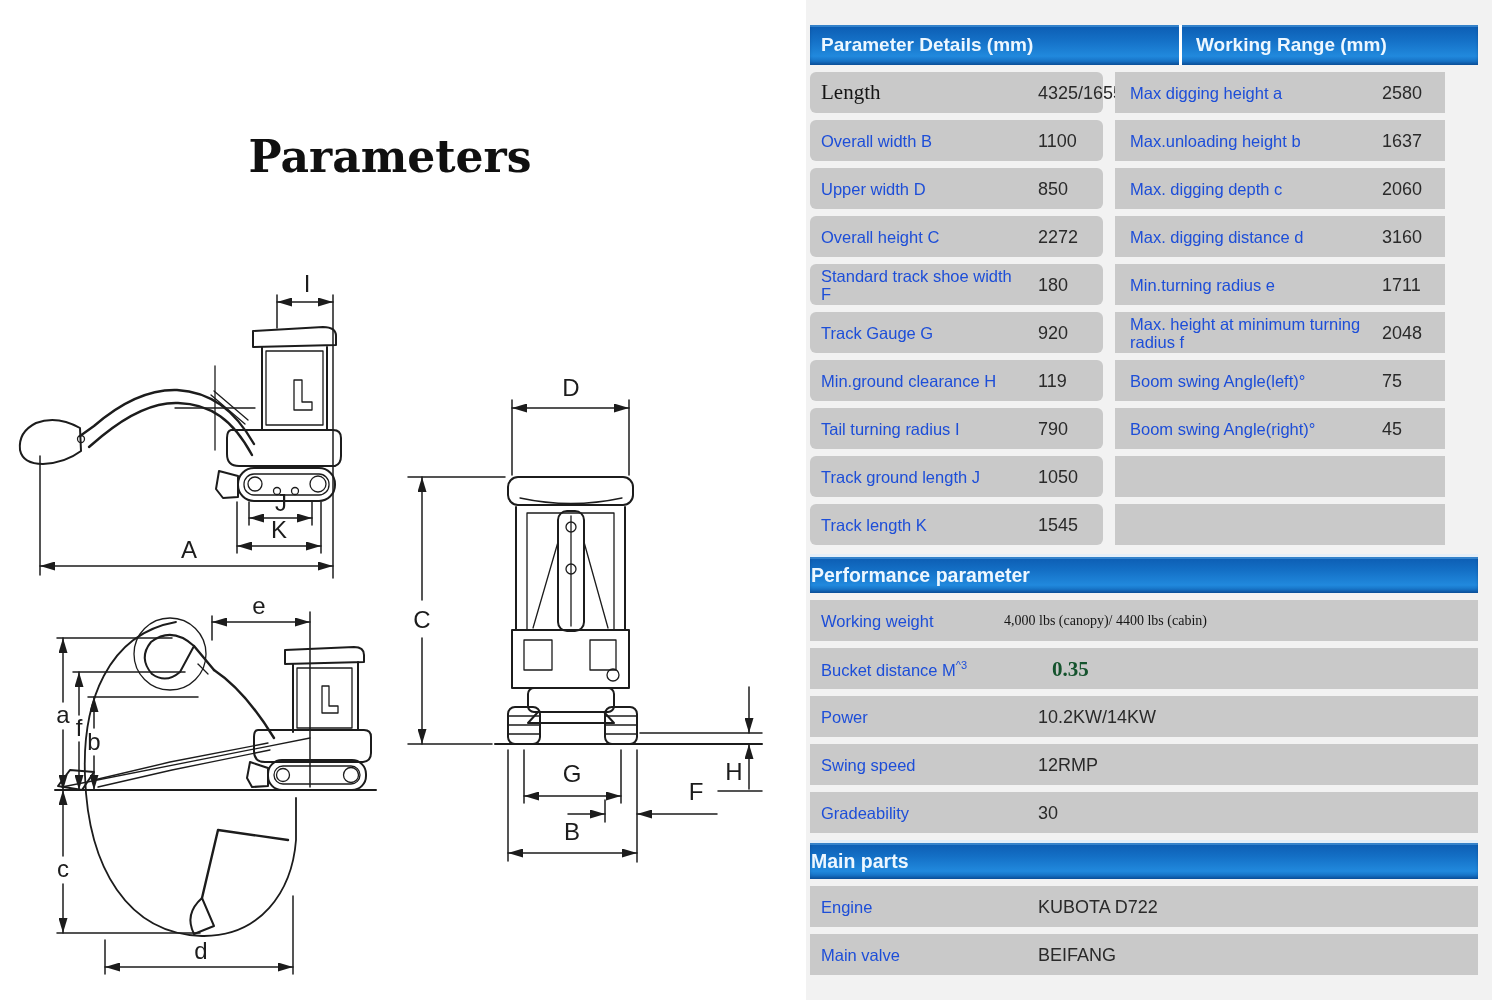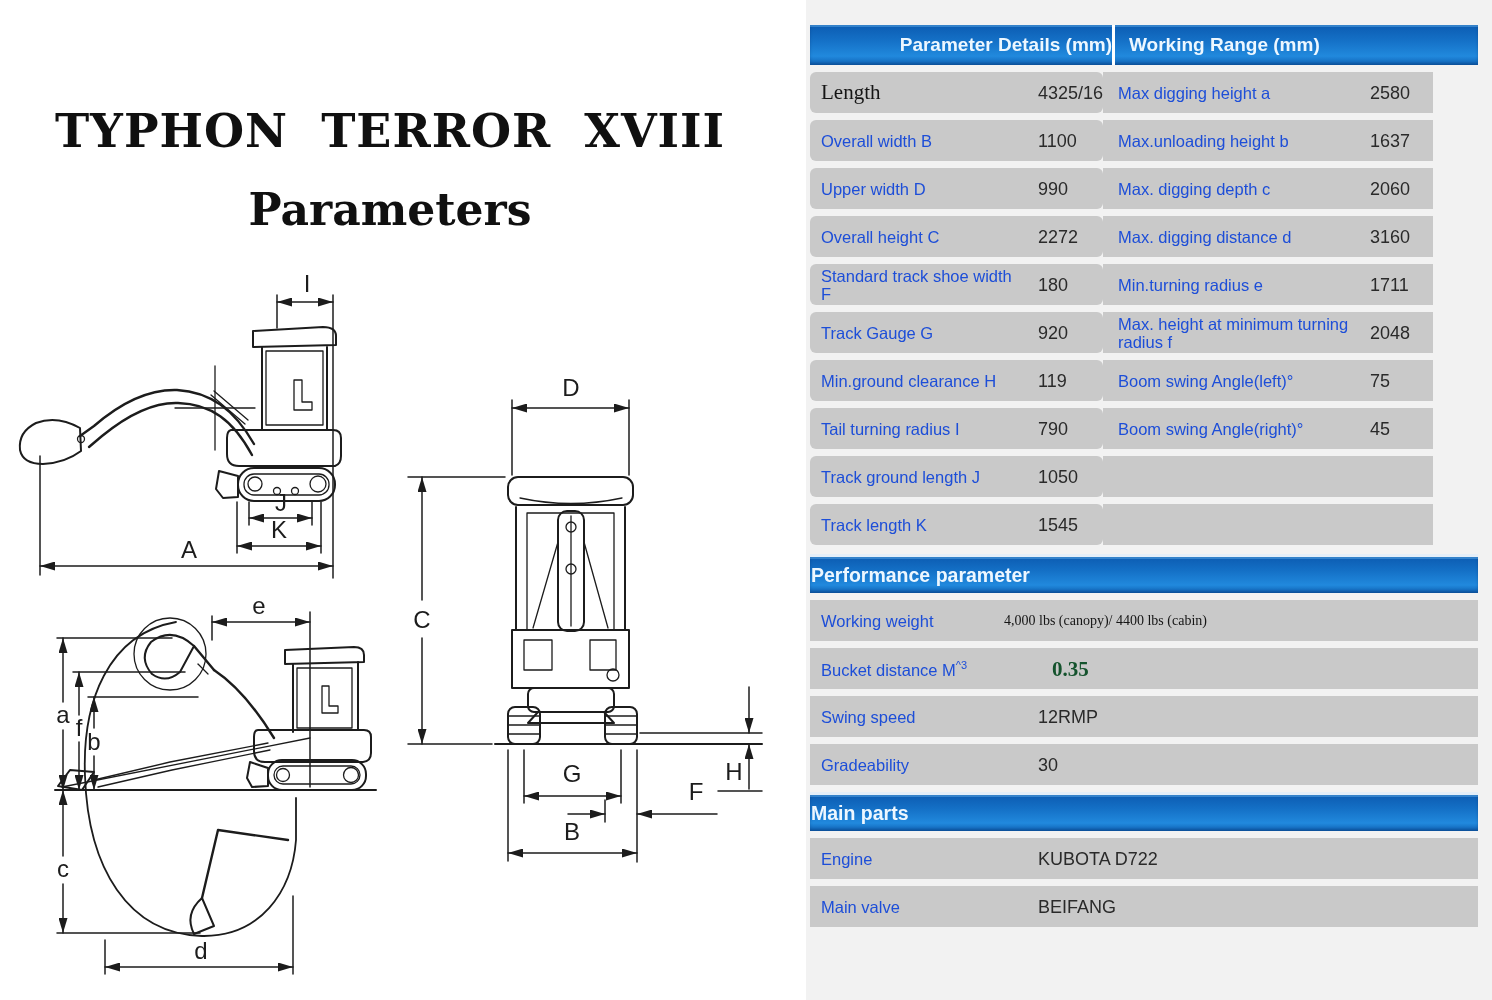--- a/index.html
+++ b/index.html
@@ -17,30 +17,30 @@
   .title .l2{display:block;font-size:44px;margin-top:28px;line-height:1.1;}
   
   .tables{position:absolute;left:810px;top:25px;width:668px;}
   .hdr{
     background:linear-gradient(180deg,#0c5cb2 0%,#1470c6 38%,#2189dd 78%,#0f62b4 100%);
     color:#edf7ff;font-weight:700;
     box-shadow:inset 0 2px 0 rgba(130,200,250,.35), inset 0 -2px 3px rgba(0,30,80,.28);
   }
   .param-header{display:flex;height:40px;margin-bottom:7px;}
   .param-header .ph{font-size:19px;line-height:40px;}
-  .ph-left{width:302px;padding-left:11px;box-sizing:border-box;text-align:right;}
+  .ph-left{width:369px;padding-left:11px;box-sizing:border-box;}
   .ph-div{width:3px;background:#ffffff;}
   .ph-right{flex:1;padding-left:14px;box-sizing:border-box;}
   .sec-header{height:36px;font-size:19.5px;line-height:36px;padding-left:1px;margin-bottom:7px;
               border-top:3px solid #e4eef8;box-sizing:content-box;}
   .sec-header.perf{margin-top:9px;}
   .sec-header.main{margin-top:2px;}
   .prow{display:flex;margin-bottom:7px;}
   .cell{height:41px;background:#c9c9c9;position:relative;}
-  .cell.l{width:293px;margin-right:0;border-radius:6px;}
+  .cell.l{width:293px;margin-right:12px;border-radius:6px;}
   .cell.r{width:330px;}
   .cell.full{width:668px;}
   .lbl{position:absolute;left:11px;top:50%;transform:translateY(-50%);
        font-size:16.5px;color:#1d4ed8;width:205px;line-height:1.12;}
   .cell.r .lbl{left:15px;width:245px;}
   .val{position:absolute;left:228px;top:50%;transform:translateY(-50%);
        font-size:18px;color:#2a2a2a;white-space:nowrap;}
   .cell.r .val{left:267px;}
   .lbl.serif{font-family:"Liberation Serif","DejaVu Serif",serif;font-size:21px;color:#151515;width:210px;}
   .val.serif-lg{left:194px;font-family:"Liberation Serif","DejaVu Serif",serif;font-size:14px;color:#151515;}
@@ -56,21 +56,20 @@
   svg .env{stroke-width:1.8;}
   svg text{fill:#1c1c1c;stroke:none;font-family:"Liberation Sans",sans-serif;
            font-size:24px;text-anchor:middle;}
 </style>
 </head>
 <body>
 
 <div class="right-bg"></div>
 
 <h1 class="title">
-  <span class="l1">TYPHON TERROR XVIII</span>
   <span class="l2">Parameters</span>
 </h1>
 
 <svg class="svg-abs" style="left:5px;top:268px" width="345" height="320" viewBox="0 0 345 320">
   <defs>
     <marker id="ar1" viewBox="0 0 10 6" refX="10" refY="3" markerWidth="10" markerHeight="6" orient="auto-start-reverse">
       <path d="M0,0 L10,3 L0,6 z" style="fill:#1c1c1c;stroke:none"></path>
     </marker>
   </defs>
   <g class="dim">
@@ -264,21 +263,21 @@
     </div>
     <div class="cell r">
       <span class="lbl">Max.unloading height b</span>
       <span class="val">1637</span>
     </div>
   </div>
 
   <div class="prow">
     <div class="cell l">
       <span class="lbl">Upper width D</span>
-      <span class="val">990</span>
+      <span class="val">850</span>
     </div>
     <div class="cell r">
       <span class="lbl">Max. digging depth c</span>
       <span class="val">2060</span>
     </div>
   </div>
 
   <div class="prow">
     <div class="cell l">
       <span class="lbl">Overall height C</span>
@@ -359,20 +358,26 @@
     </div>
   </div>
 
   <div class="prow">
     <div class="cell full">
       <span class="lbl"><span>Bucket distance M</span><sup class="cap">^3</sup></span>
       <span class="val serif-sm">0.35</span>
     </div>
   </div>
 
+  <div class="prow">
+    <div class="cell full">
+      <span class="lbl">Power</span>
+      <span class="val">10.2KW/14KW</span>
+    </div>
+  </div>
 
   <div class="prow">
     <div class="cell full">
       <span class="lbl">Swing speed</span>
       <span class="val">12RMP</span>
     </div>
   </div>
 
   <div class="prow">
     <div class="cell full">

